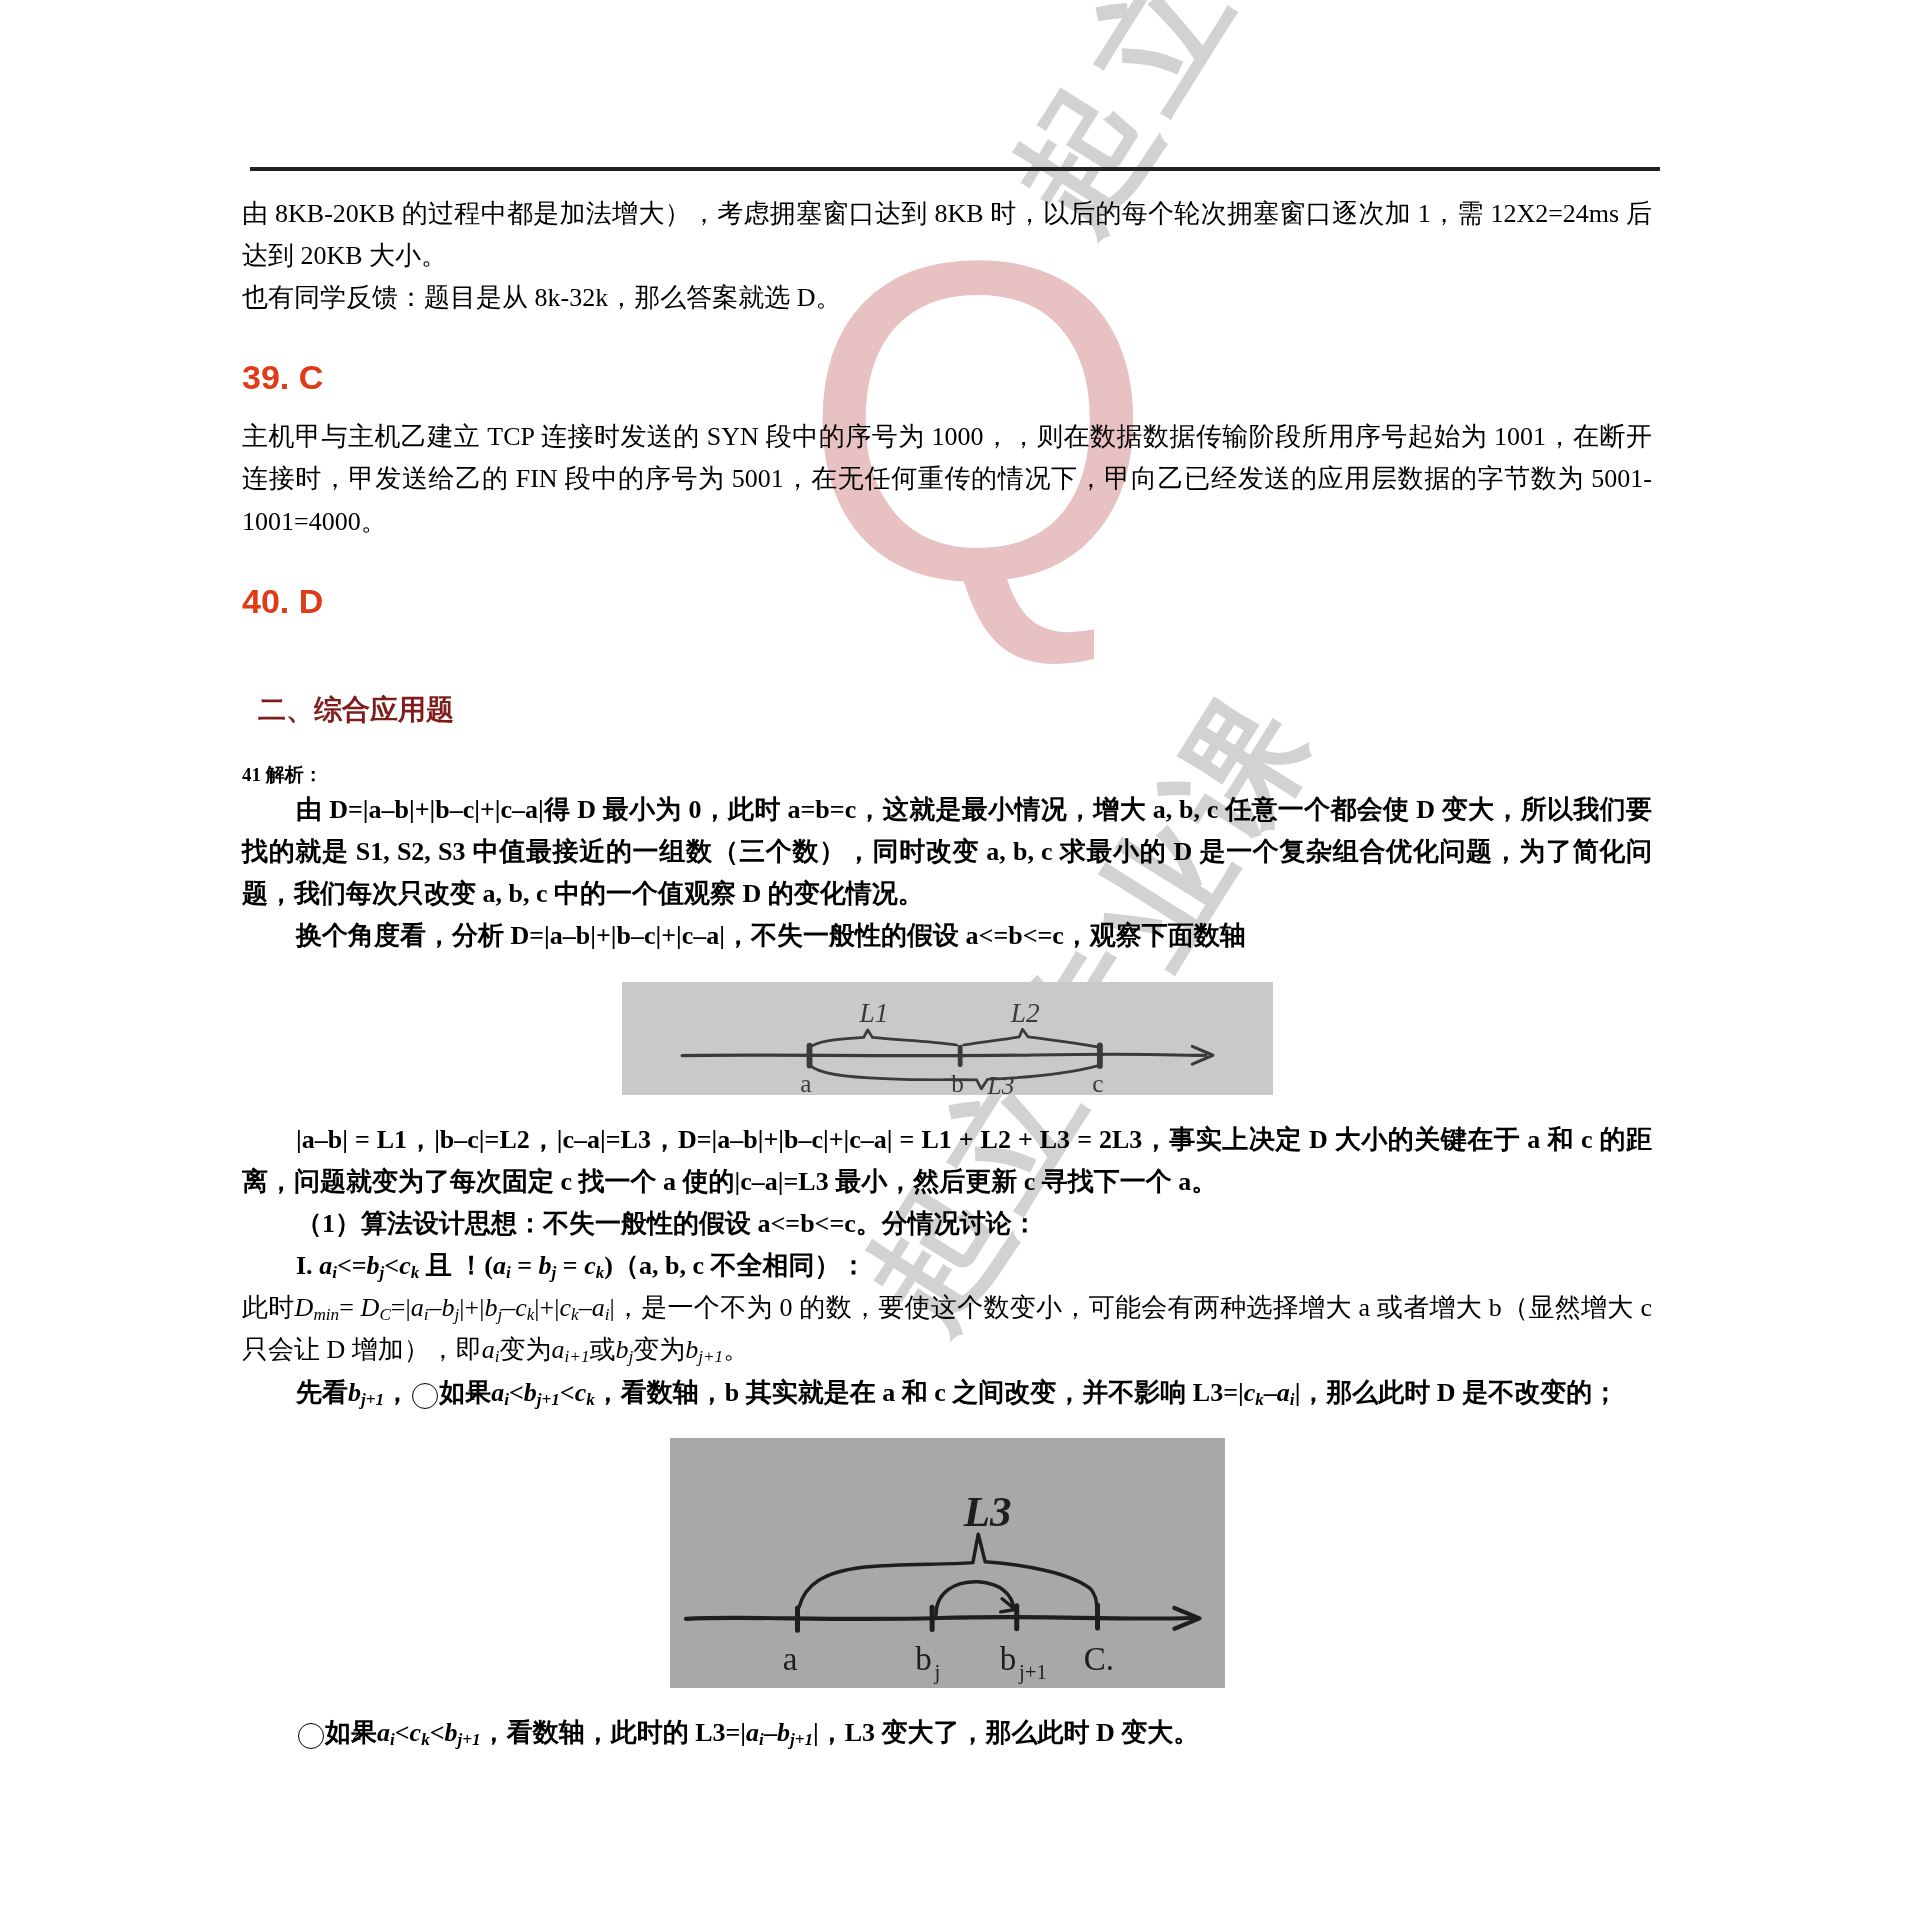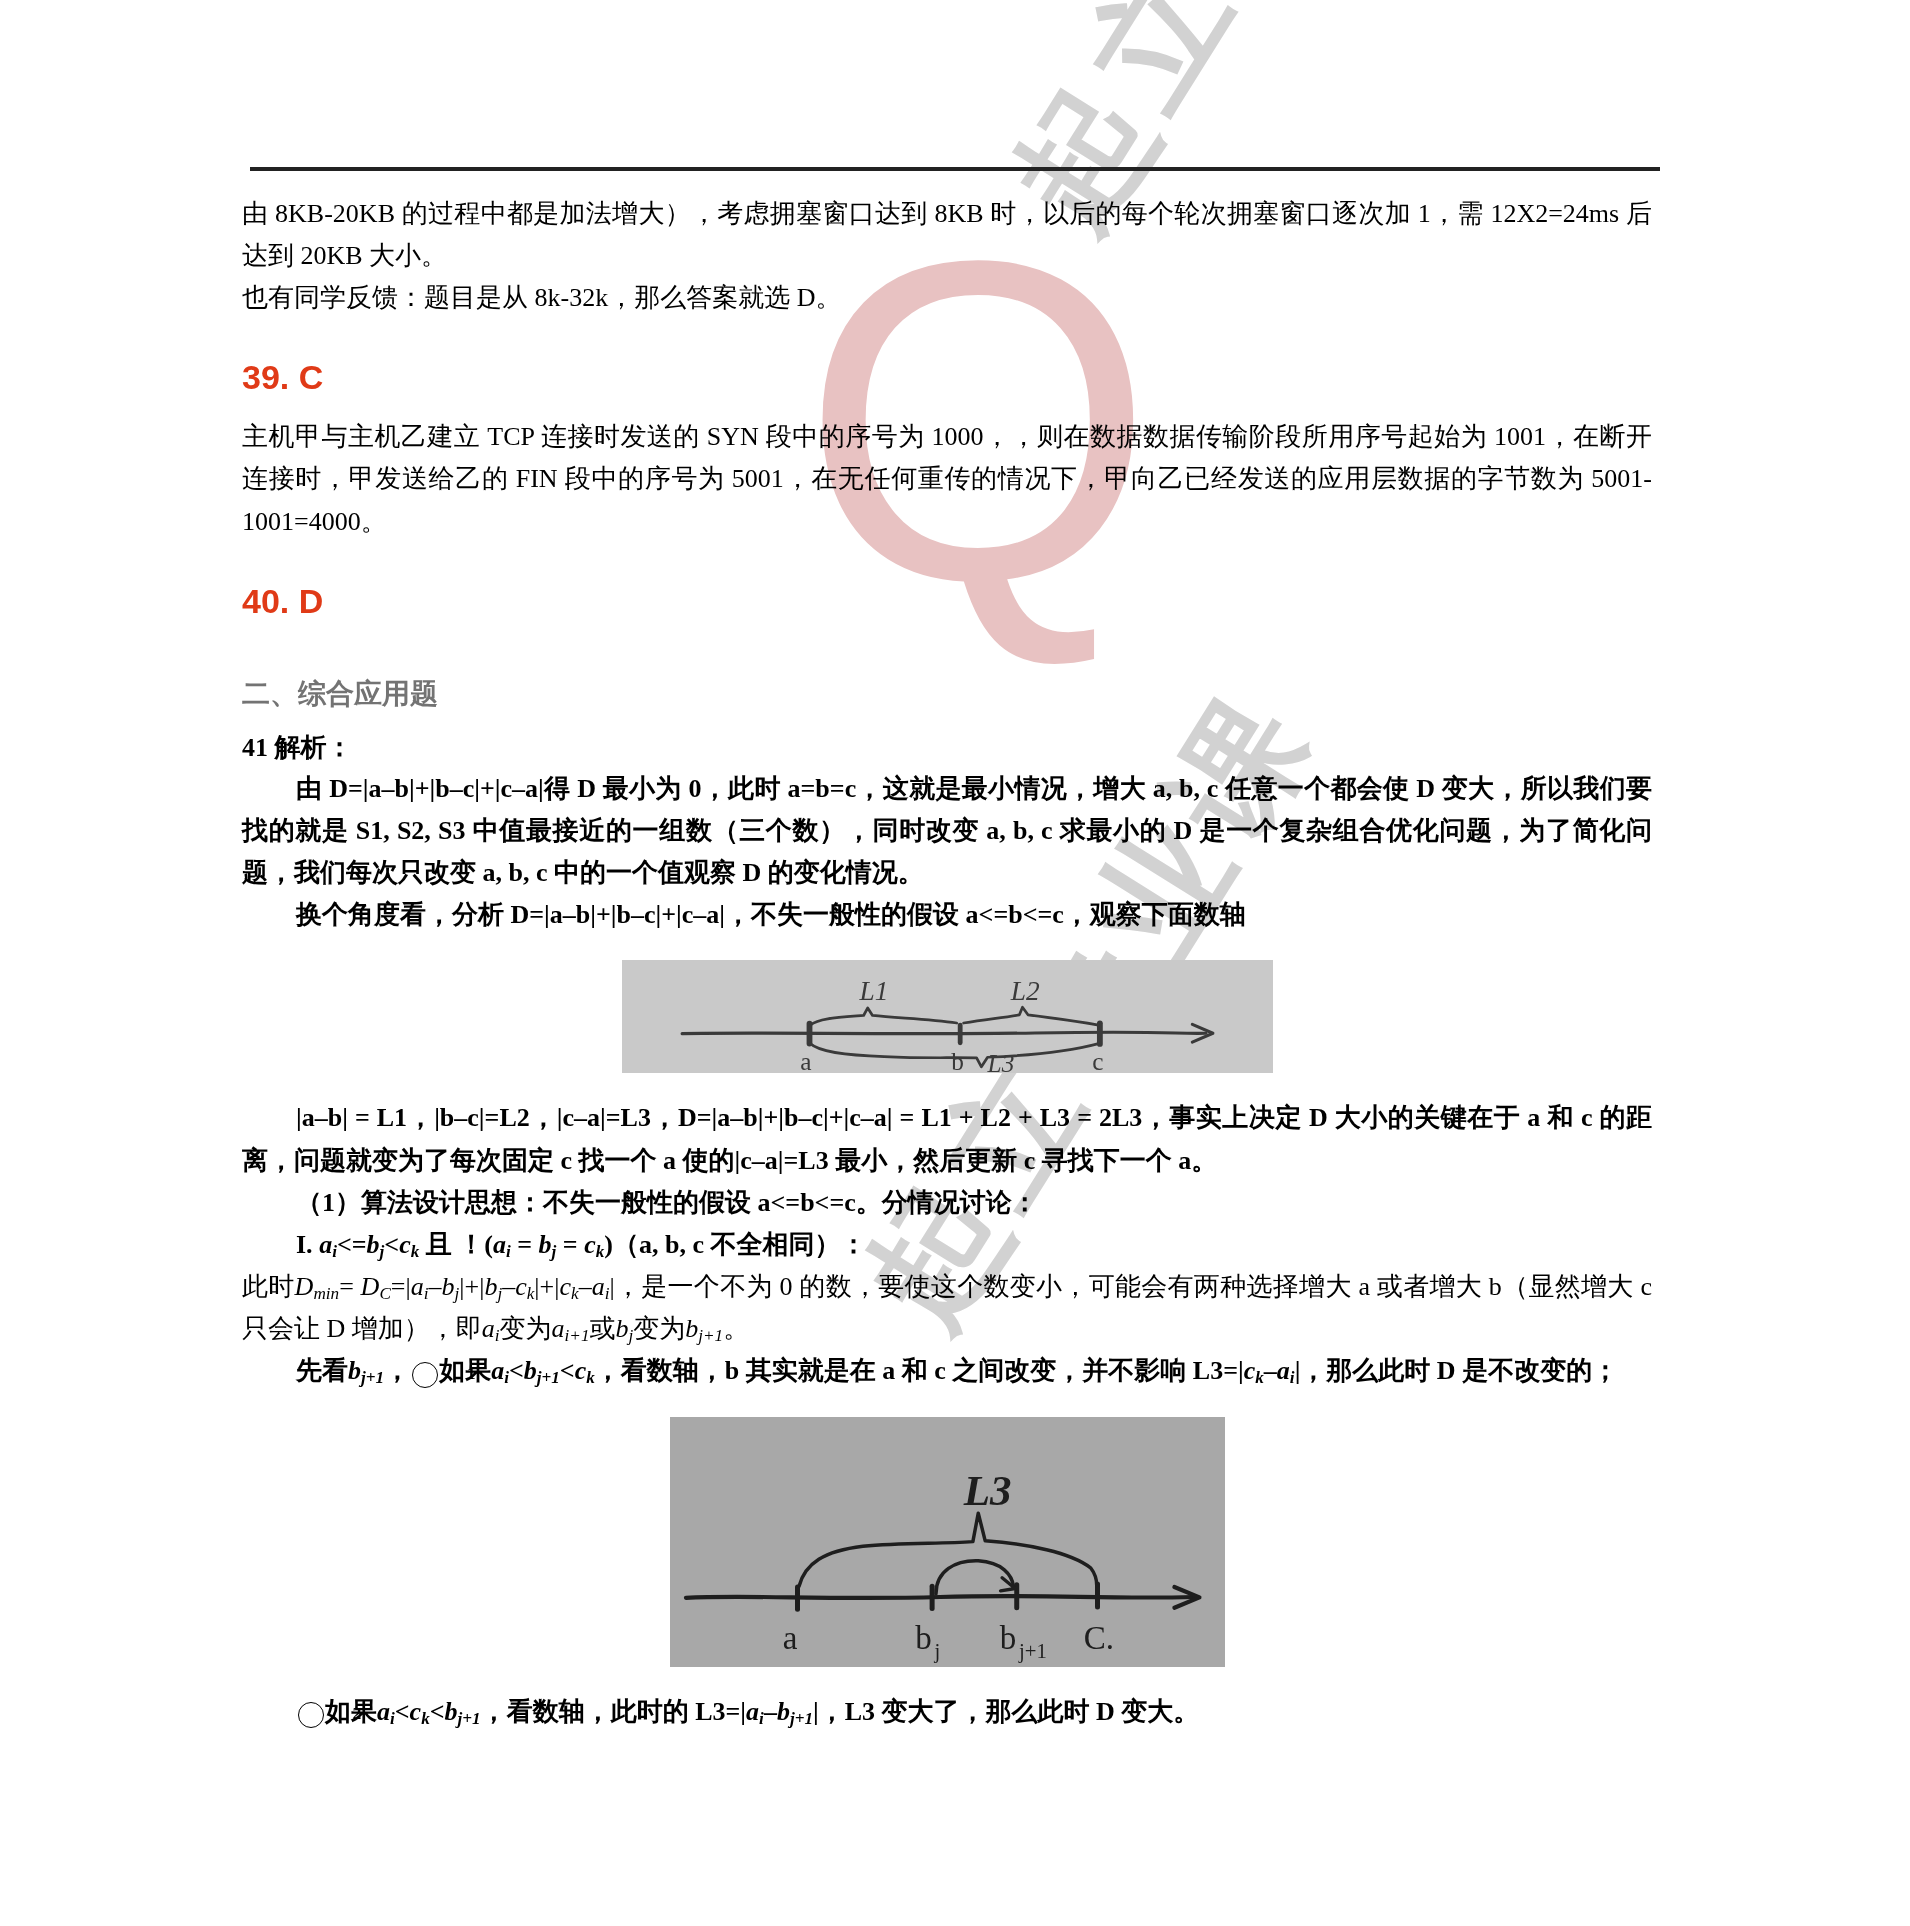--- a/index.html
+++ b/index.html
@@ -83,30 +83,30 @@
   .answer-key {
     margin: 0;
     color: #e03a17;
     font-weight: 700;
     font-size: 34px;
     line-height: 1.5;
     font-family: "Liberation Sans", sans-serif;
   }
 
   .section-head {
-    margin: 0;
+    margin: 16px;
     font-size: 28px;
     font-weight: 700;
     line-height: 1.5;
-    color: #737373;
+    color: #7f1d1d;
     font-family: "Liberation Sans", sans-serif;
   }
   .sub-head {
     margin: 0;
-    font-size: 26px;
+    font-size: 19px;
     font-weight: 700;
     line-height: 1.55;
     color: #000000;
     font-family: "Liberation Serif", serif;
   }
 
   .sp-s  { height: 13px; }
   .sp-m  { height: 24px; }
   .sp-l  { height: 33px; }
 

